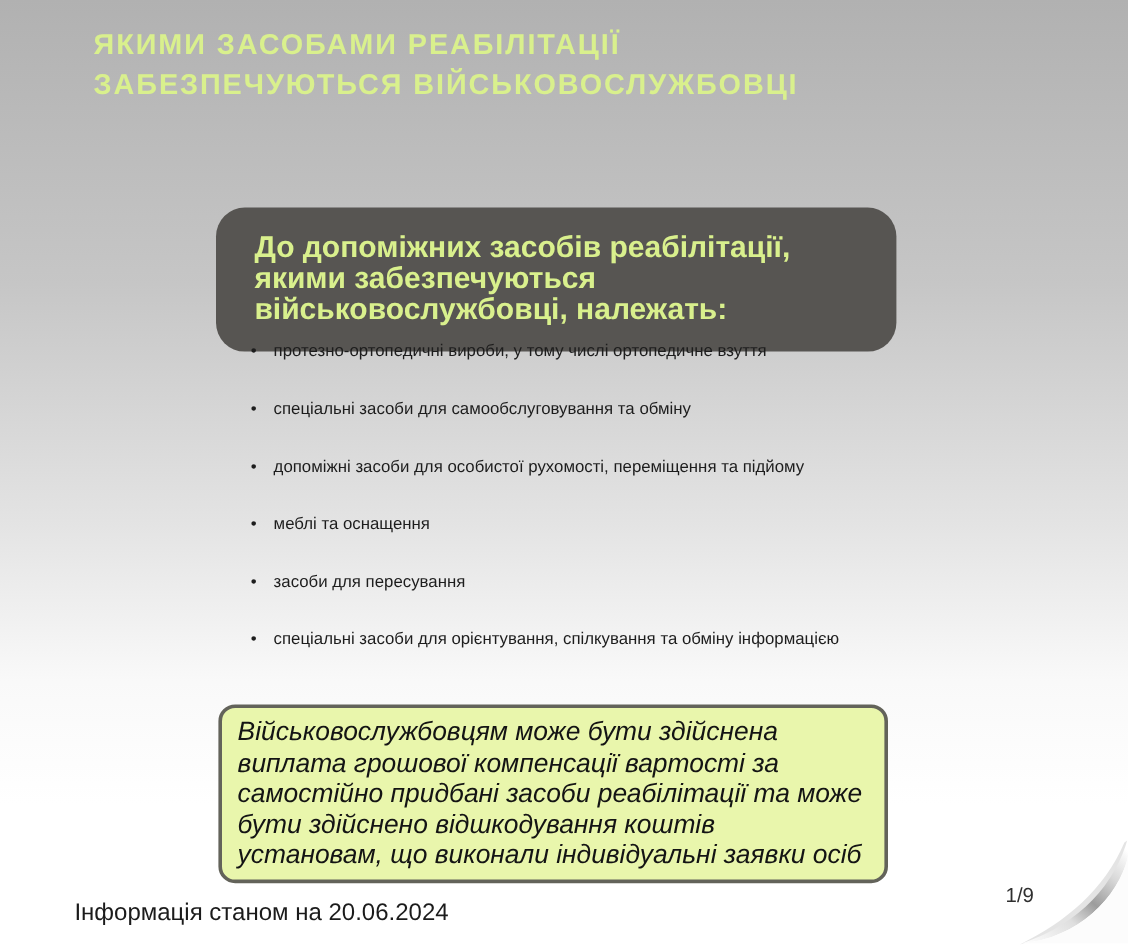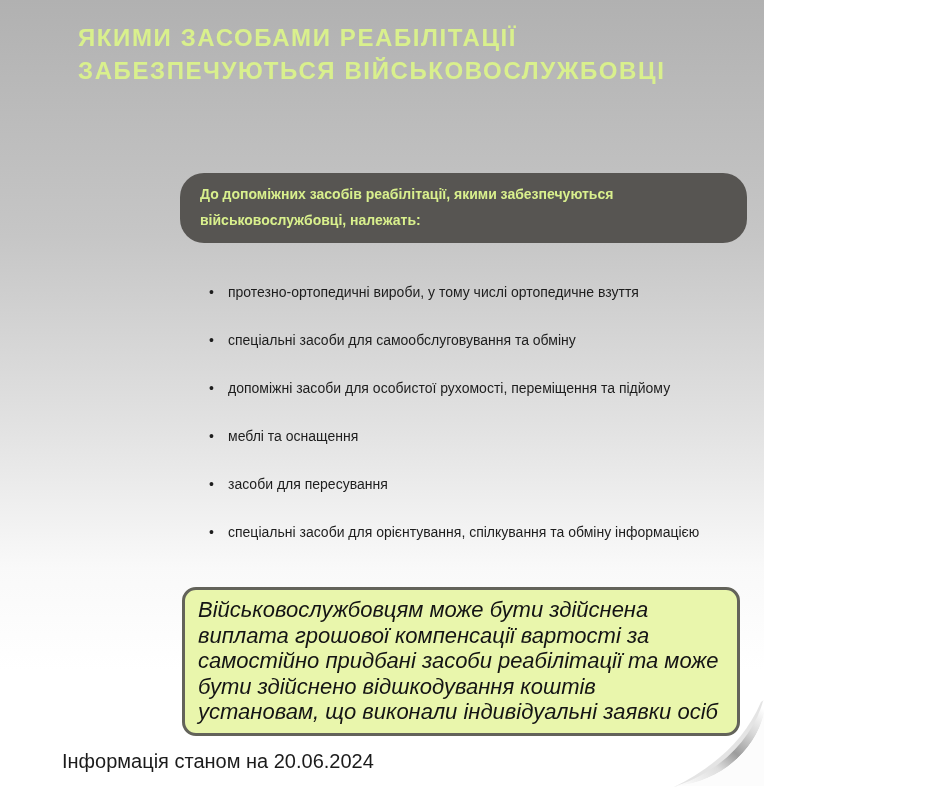--- a/index.html
+++ b/index.html
@@ -5,21 +5,21 @@
   :root{
     --accent: #d9f08d;
     --intro-bg: #575552;
     --note-bg: #e9f6ac;
     --note-border: #63635a;
     --body-text: #1d1d1d;
   }
   html,body{margin:0;padding:0;background:#ffffff;}
   .slide{
     position:relative;
-    width:764px;
+    width:940px;
     height:788px;
     overflow:hidden;
     font-family:"Liberation Sans", sans-serif;
     background:linear-gradient(to bottom,
       #b1b1b1 0%, #c6c6c6 30%, #e3e3e3 55%, #f9f9f9 72%, #ffffff 85%, #ffffff 100%);
   }
   .page-title{
     position:absolute;
     left:78px;
     top:21px;
@@ -35,24 +35,24 @@
     position:absolute;
     left:180px;
     top:173px;
     width:567px;
     box-sizing:border-box;
     background:var(--intro-bg);
     border-radius:24px;
     padding:8px 20px 10px 20px;
   }
   .intro-box p{
-    margin:0;
+    margin:12px;
     color:var(--accent);
     font-weight:bold;
-    font-size:14px;
+    font-size:25px;
     line-height:26px;
   }
   .bullets{
     position:absolute;
     left:228px;
     top:261px;
     width:555px;
   }
   .bullets ul{
     list-style:none;

